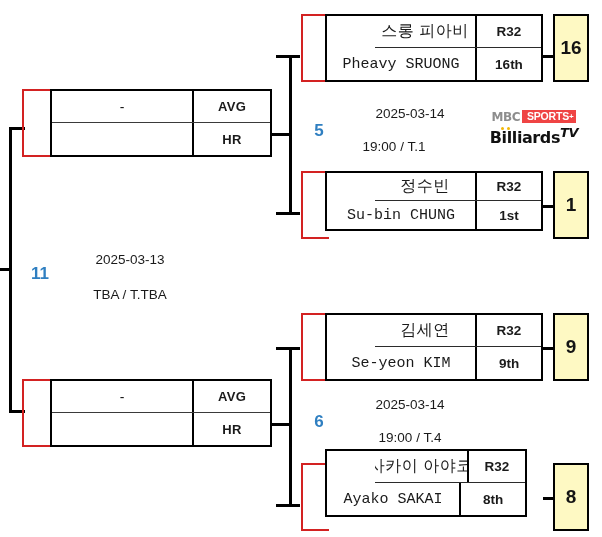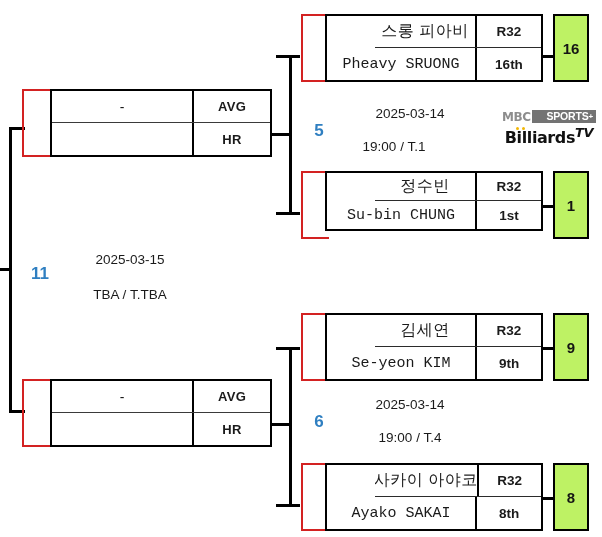--- a/index.html
+++ b/index.html
@@ -49,25 +49,25 @@
     align-items: center;
     justify-content: center;
     font-size: 13.5px;
     font-weight: 600;
   }
 
   
   .seed-box {
     position: absolute;
     border: 2px solid #000000;
-    background: #bef264;
-    display: flex;
-    align-items: center;
-    justify-content: center;
-    font-size: 15px;
+    background: #fef9c3;
+    display: flex;
+    align-items: center;
+    justify-content: center;
+    font-size: 19px;
     font-weight: 600;
     color: #141414;
   }
 
   
   .red-marker {
     position: absolute;
     border: 2.5px solid #d32222;
     border-right: none;
     background: transparent;
@@ -141,26 +141,26 @@
   .logo-mbc {
     color: #8d8d8d;
     font-size: 12px;
     font-weight: 700;
     letter-spacing: -0.5px;
     font-family: "DejaVu Sans", sans-serif;
     display: flex; align-items: center;
     padding-right: 2px;
   }
   .logo-sports {
-    background: #737373;
+    background: #ef4444;
     color: #ffffff;
     font-size: 10.5px;
     font-weight: 700;
     letter-spacing: -0.2px;
-    padding: 0 3px 0 14px;
+    padding: 0 3px 0 5px;
     display: flex; align-items: center;
   }
   .logo-sports sup { font-size: 8px; line-height: 1; }
   .logo-bot {
     margin-top: 3px;
     color: #111111;
     font-size: 16px;
     font-weight: 700;
     letter-spacing: -0.4px;
     font-family: "DejaVu Sans", sans-serif;
@@ -194,21 +194,21 @@
   <div class="line-v" style="left:289px; top:347px; height:160px;"></div>
   <div class="line-h" style="left:276px; top:347px; width:24px;"></div>
   <div class="line-h" style="left:276px; top:504px; width:24px;"></div>
 
   <div class="line-h" style="left:543px; top:55px; width:12px;"></div>
   <div class="line-h" style="left:543px; top:205px; width:12px;"></div>
   <div class="line-h" style="left:543px; top:347px; width:12px;"></div>
   <div class="line-h" style="left:543px; top:497px; width:12px;"></div>
 
   <div class="match-no" style="left:26px; top:264px; width:28px;">11</div>
-  <div class="sched" style="left:60px; top:252px; width:140px;">2025-03-15</div>
+  <div class="sched" style="left:60px; top:252px; width:140px;">2025-03-13</div>
   <div class="sched" style="left:60px; top:287px; width:140px;">TBA /  T.TBA</div>
 
   <div class="red-marker" style="left:22px; top:89px; width:32px; height:68px;"></div>
   <div class="winner-box" style="left:50px; top:89px; width:222px; height:68px;">
     <div class="winner-row top">
       <div class="winner-name">-</div>
       <div class="winner-stat">AVG</div>
     </div>
     <div class="winner-row">
       <div class="winner-name"></div>
@@ -269,33 +269,33 @@
       <div class="cell-side">R32</div>
     </div>
     <div class="match-row">
       <div class="cell-name cell-eng">Se-yeon KIM</div>
       <div class="cell-side">9th</div>
     </div>
   </div>
   <div class="seed-box" style="left:553px; top:313px; width:36px; height:68px;">9</div>
 
   <div class="red-marker" style="left:301px; top:463px; width:28px; height:68px;"></div>
-  <div class="match-box" style="left:325px; top:463px; width:218px; height:68px;">
+  <div class="match-box" style="left:325px; top:449px; width:202px; height:68px;">
     <div class="match-row top">
       <div class="cell-name cell-kor">사카이 아야코</div>
       <div class="cell-side">R32</div>
     </div>
     <div class="match-row">
       <div class="cell-name cell-eng">Ayako SAKAI</div>
       <div class="cell-side">8th</div>
     </div>
   </div>
   <div class="seed-box" style="left:553px; top:463px; width:36px; height:68px;">8</div>
 
-  <div class="logo-wrap" style="left:496px; top:110px; width:106px;justify-content:space-between;">
+  <div class="logo-wrap" style="left:481px; top:110px; width:106px;justify-content:space-between;">
     <div class="logo-top">
       <span class="logo-mbc">MBC</span>
       <span class="logo-sports">
         <span>SPORTS</span>
           <sup>+</sup>
       </span>
     </div>
     <div class="logo-bot">
       <span class="dot-y" style="left:11px; top:1px;"></span>
       <span class="dot-y" style="left:17px; top:1px;"></span>

